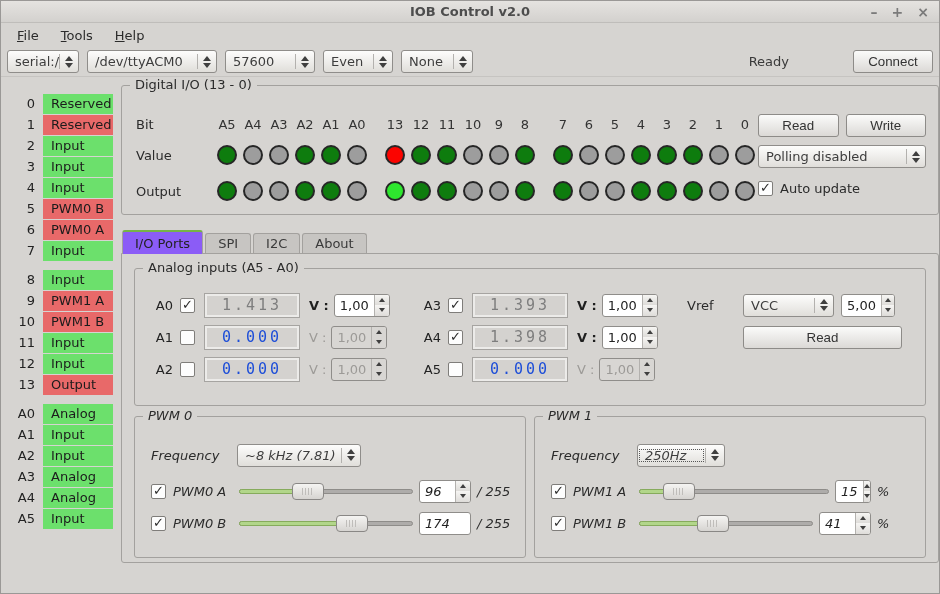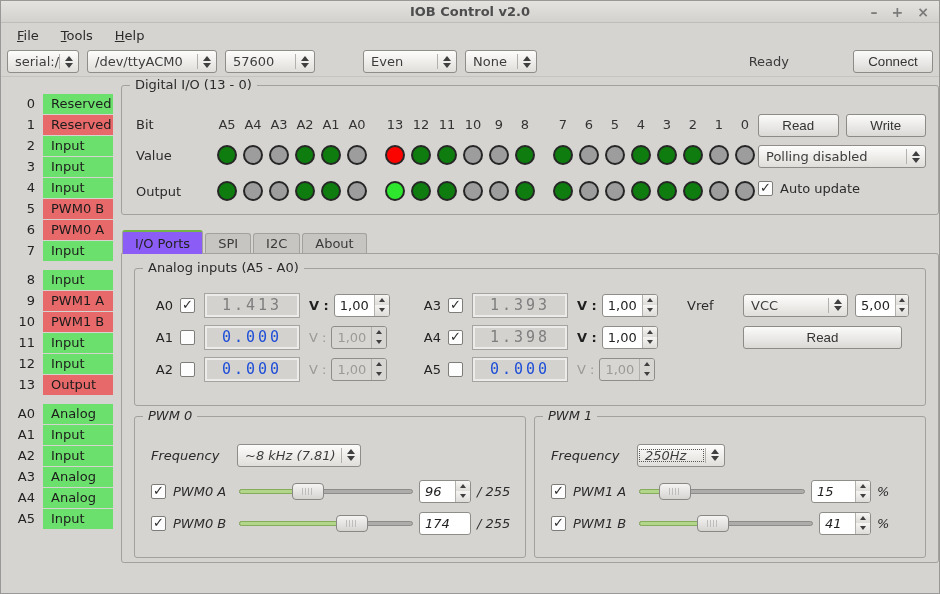--- a/index.html
+++ b/index.html
@@ -194,21 +194,21 @@
           </span>
         </div>
         <div class="combo" style="width: 90px;">
           <span class="combo-text">57600</span>
           <span class="combo-sep"></span>
           <span class="combo-arrows">
             <i class="tri tri-up"></i>
             <i class="tri tri-down"></i>
           </span>
         </div>
-        <div class="combo" style="width: 94px; margin-left: 40px;">
+        <div class="combo" style="width: 70px;">
           <span class="combo-text">Even</span>
           <span class="combo-sep"></span>
           <span class="combo-arrows">
             <i class="tri tri-up"></i>
             <i class="tri tri-down"></i>
           </span>
         </div>
         <div class="combo" style="width: 72px;">
           <span class="combo-text">None</span>
           <span class="combo-sep"></span>
@@ -604,21 +604,21 @@
                     <span class="sa">
                       <i class="tri tri-down"></i>
                     </span>
                   </span>
                 </div>
               </div>
             </div>
           <div class="an-ctrl">
             <div class="an-ctrl-row">
               <span class="an-ctrl-label">Vref</span>
-              <div class="combo" style="width:105px">
+              <div class="combo" style="width:91px">
                 <span class="combo-text">VCC</span>
                 <span class="combo-sep"></span>
                 <span class="combo-arrows">
                     <i class="tri tri-up"></i>
                     <i class="tri tri-down"></i>
                   </span>
               </div>
               <div class="spin" style="width:54px;margin-left:7px">
                 <span class="spin-text">5,00</span>
                 <span class="spin-arrows">
@@ -711,21 +711,21 @@
             </div>
             <div id="pwm1-rows">
                 <div class="pwm-row-line">
                   <span class="checkbox checked"></span>
                   <span class="pwm-name">PWM1 A</span>
                   <div class="slider">
                     <div class="track"></div>
                     <div class="fill" style="width: calc(15% + 11.2px);"></div>
                     <div class="handle" style="left: calc(15% - 4.8px);"></div>
                   </div>
-                  <div class="spin" style="width: 60px;">
+                  <div class="spin" style="width: 36px;">
                     <span class="spin-text">15</span>
                     <span class="spin-arrows">
                       <span class="sa">
                         <i class="tri tri-up"></i>
                       </span>
                       <span class="sa">
                         <i class="tri tri-down"></i>
                       </span>
                     </span>
                   </div>

